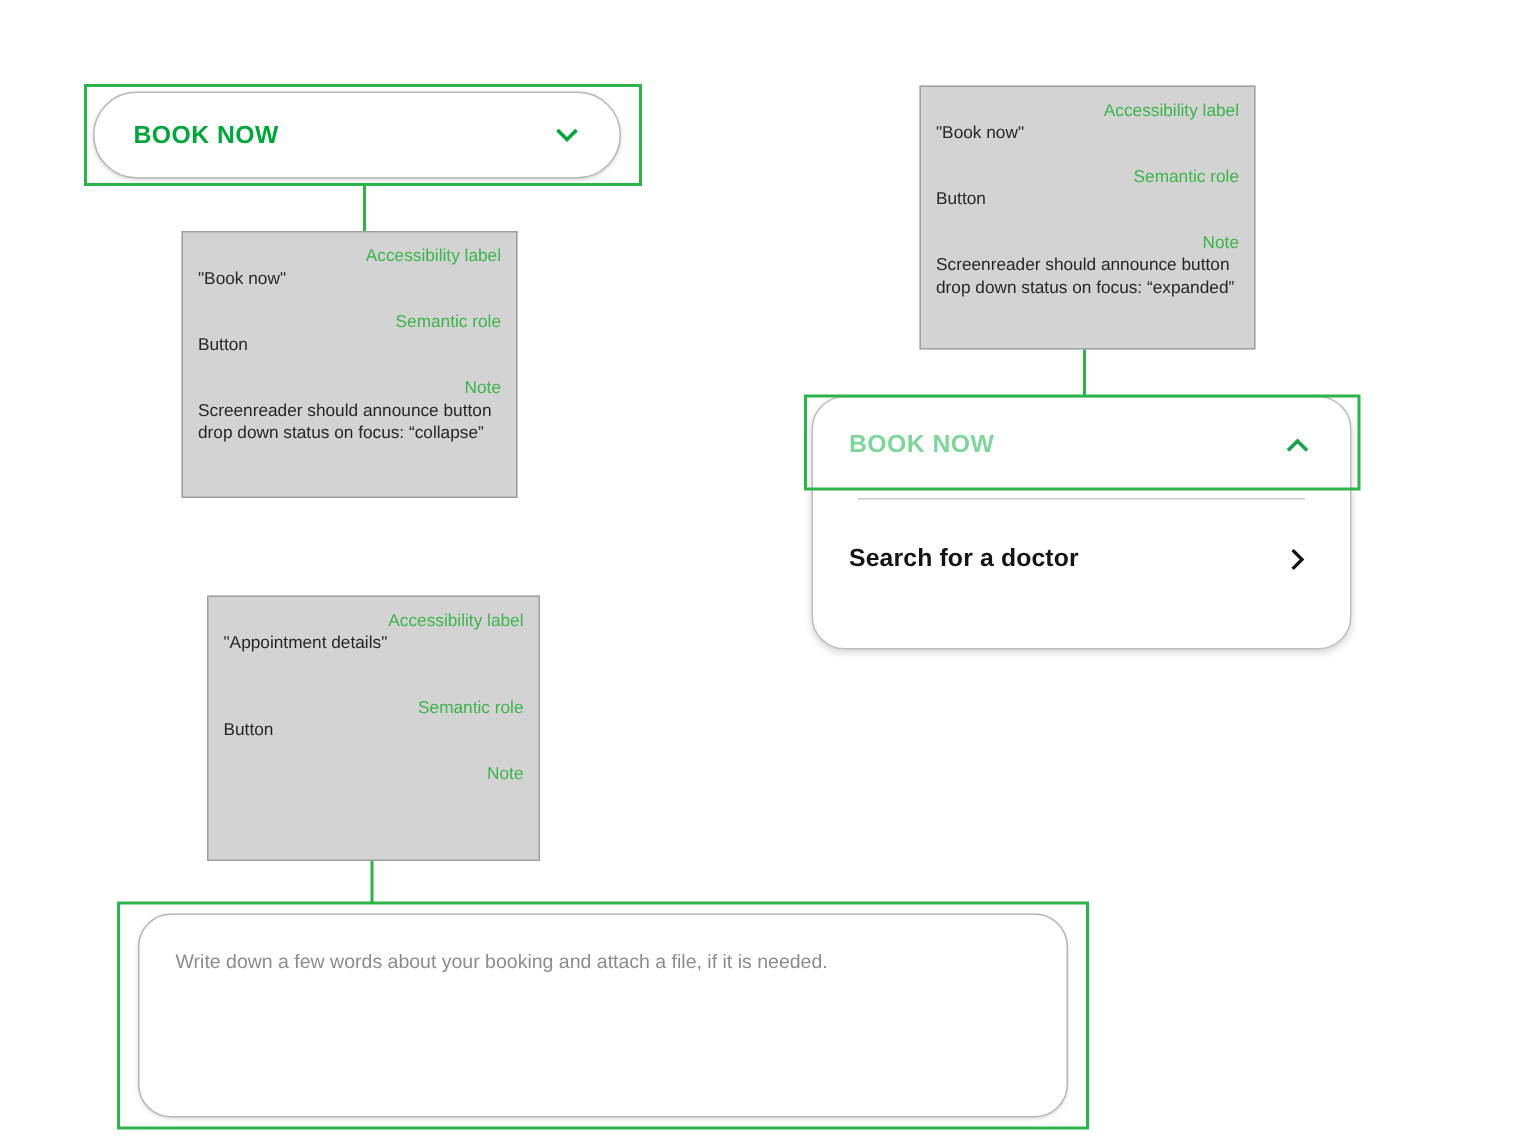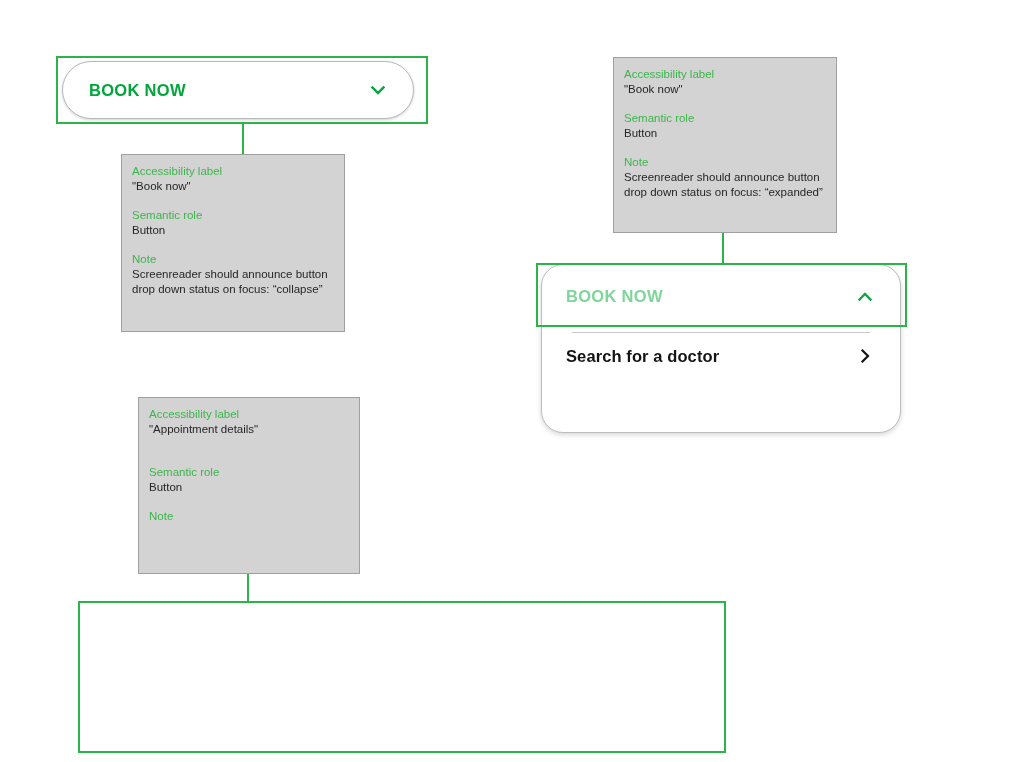--- a/index.html
+++ b/index.html
@@ -28,20 +28,21 @@
     border: 1px solid #a0a0a0;
     box-sizing: border-box;
     padding: 9px 10px 10px 10px;
   }
   .note-heading {
     color: #3cb54b;
     font-size: 11.5px;
     line-height: 15px;
     margin: 0;
     font-weight: 400;
+    text-align: right;
   }
   .note-value {
     color: #262626;
     font-size: 11.5px;
     line-height: 15px;
     margin: 0 0 14px 0;
     font-weight: 400;
     max-width: 100%;
   }
   .note-value.last { margin-bottom: 0; }
@@ -109,21 +110,21 @@
   .dropdown-divider {
     height: 1px;
     background: #c9c9c9;
     margin: 4px 30px 0 30px;
   }
   .dropdown-list {
     padding: 14px 26px 0 24px;
   }
   .dropdown-item {
     display: flex;
-    align-items: flex-start;
+    align-items: flex-end;
     justify-content: space-between;
     height: 35px;
     cursor: pointer;
     gap: 40px;
   }
   .dropdown-item-label {
     color: #141414;
     font-size: 16.5px;
     font-weight: 700;
     letter-spacing: 0.1px;
@@ -222,14 +223,17 @@
   <div class="note" style="left:138px; top:397px; width:222px; height:177px;">
     <p class="note-heading">Accessibility label</p>
     <p class="note-value gap-lg">"Appointment details"</p>
     <p class="note-heading">Semantic role</p>
     <p class="note-value">Button</p>
     <p class="note-heading">Note</p>
   </div>
 
   <div class="focus-ring" style="left:78px; top:601px; width:648px; height:152px;"></div>
 
+  <div class="textbox" style="left:92px; top:609px; width:620px; height:136px;">
+    <span class="textbox-placeholder">Write down a few words about your booking and attach a file, if it is needed.</span>
+  </div>
 
 </div>
 
 </body></html>

